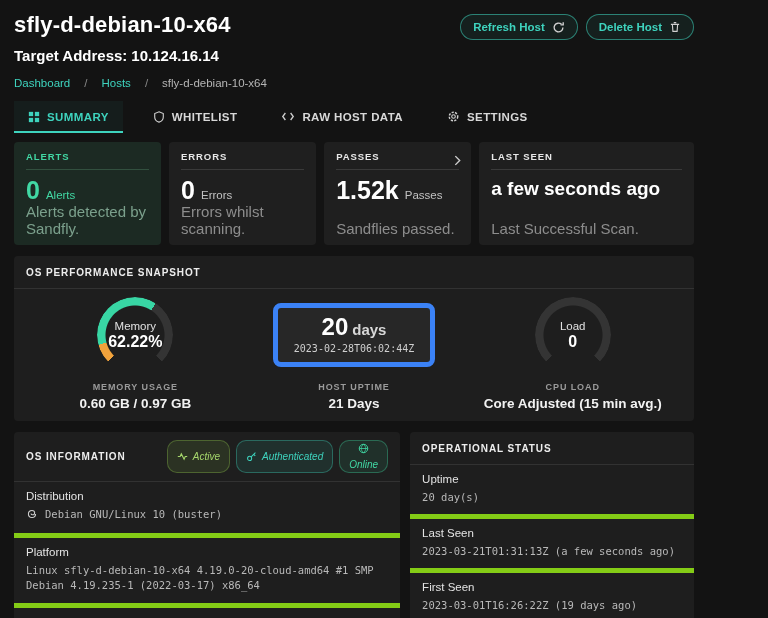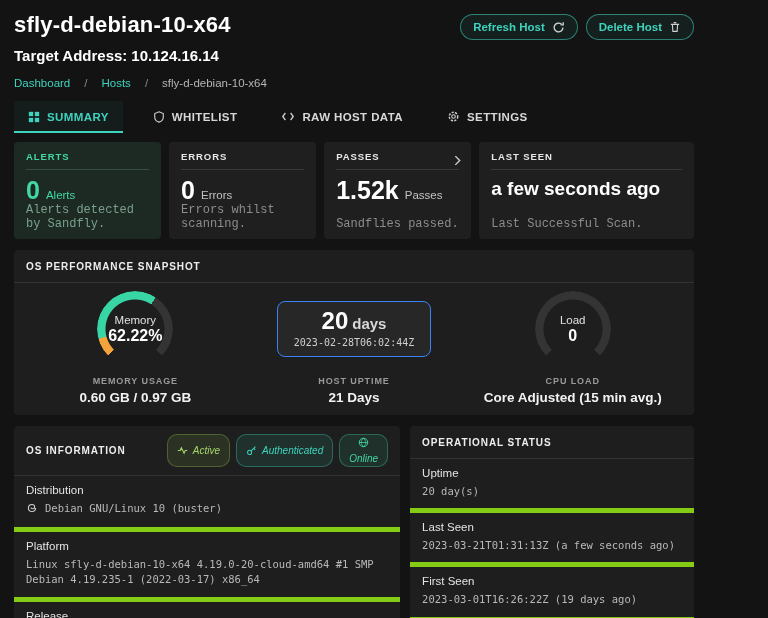--- a/index.html
+++ b/index.html
@@ -48,21 +48,21 @@
   .card {
     background: #1f1f1f; border-radius: 4px; padding: 9px 12px 8px;
     flex: 1; display: flex; flex-direction: column; min-height: 92px; position: relative;
   }
   .card.wide { flex: 1.55; }
   .card-title { font-size: 9.5px; font-weight: 700; letter-spacing: .9px; color: #e8e8e8; }
   .card-div { border: none; border-top: 1px solid #3a3a3a; margin: 7px 0 8px; }
   .card-value { display: flex; align-items: baseline; gap: 6px; }
   .card-value .big { font-size: 25px; font-weight: 700; color: #fff; line-height: 1; }
   .card-value .unit { font-size: 11.5px; color: #c2c2c2; }
-  .card-caption { margin-top: auto; font-size: 12px; color: #8d8d8d; font-family: Liberation Mono, monospace; }
+  .card-caption { margin-top: auto; font-size: 15px; color: #8d8d8d; }
   .card .text-value { font-size: 19px; font-weight: 700; color: #fff; line-height: 1.15; }
   .card .chev { position: absolute; top: 10px; right: 10px; color: #cfcfcf; cursor: pointer; }
   .card.alerts { background: #1c2a23; }
   .card.alerts .card-title { color: #41d8a4; }
   .card.alerts .card-div { border-top-color: #32503f; }
   .card.alerts .big, .card.alerts .unit { color: #41d8a4; }
   .card.alerts .card-caption { color: #7ba08c; }
 
   
   .panel { background: #1e1e1e; border-radius: 4px; overflow: hidden; }
@@ -92,21 +92,21 @@
   }
   .gauge-center {
     position: absolute; inset: 0; display: flex; flex-direction: column;
     align-items: center; justify-content: center; gap: 1px;
   }
   .gauge-center .gl { font-size: 11.5px; color: #e0e0e0; }
   .gauge-center .gv { font-size: 16px; font-weight: 700; color: #fff; }
   .metric-label { margin-top: 7px; font-size: 9px; font-weight: 700; letter-spacing: .9px; color: #9a9a9a; }
   .metric-detail { margin-top: 4px; font-size: 13.5px; font-weight: 700; color: #f2f2f2; }
   .uptime-box {
-    background: #272727; border: 1px solid #3b82f6; border-radius: 8px;
+    background: #272727; border: 5px solid #3b82f6; border-radius: 8px;
     padding: 7px 16px 8px; display: flex; flex-direction: column; align-items: center;
   }
   .uptime-days { display: flex; align-items: baseline; gap: 4px; }
   .uptime-days .big { font-size: 24px; font-weight: 700; color: #fff; line-height: 1; }
   .uptime-days .small { font-size: 15px; color: #d8d8d8; font-weight: bold; }
   .uptime-ts { margin-top: 4px; font-family: "DejaVu Sans Mono", monospace; font-size: 10px; color: #cfcfcf; }
 
   
   .bottom-row { margin-top: 11px; display: flex; gap: 10px; align-items: flex-start; }
   .panel.os-info { flex: 1.36; }

